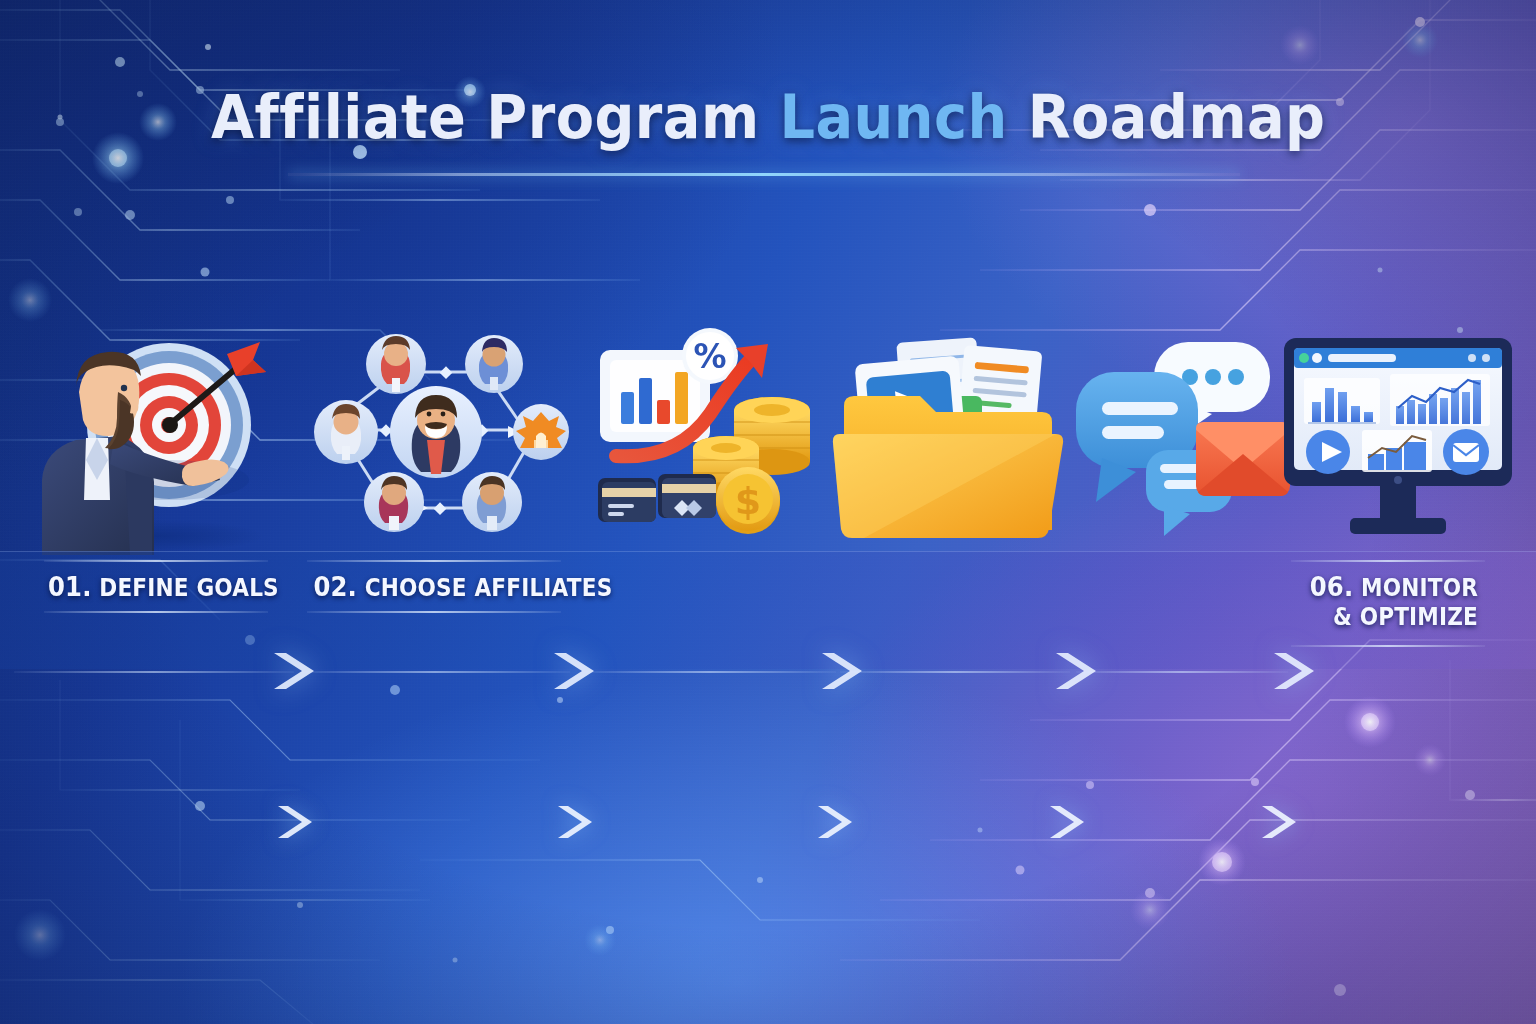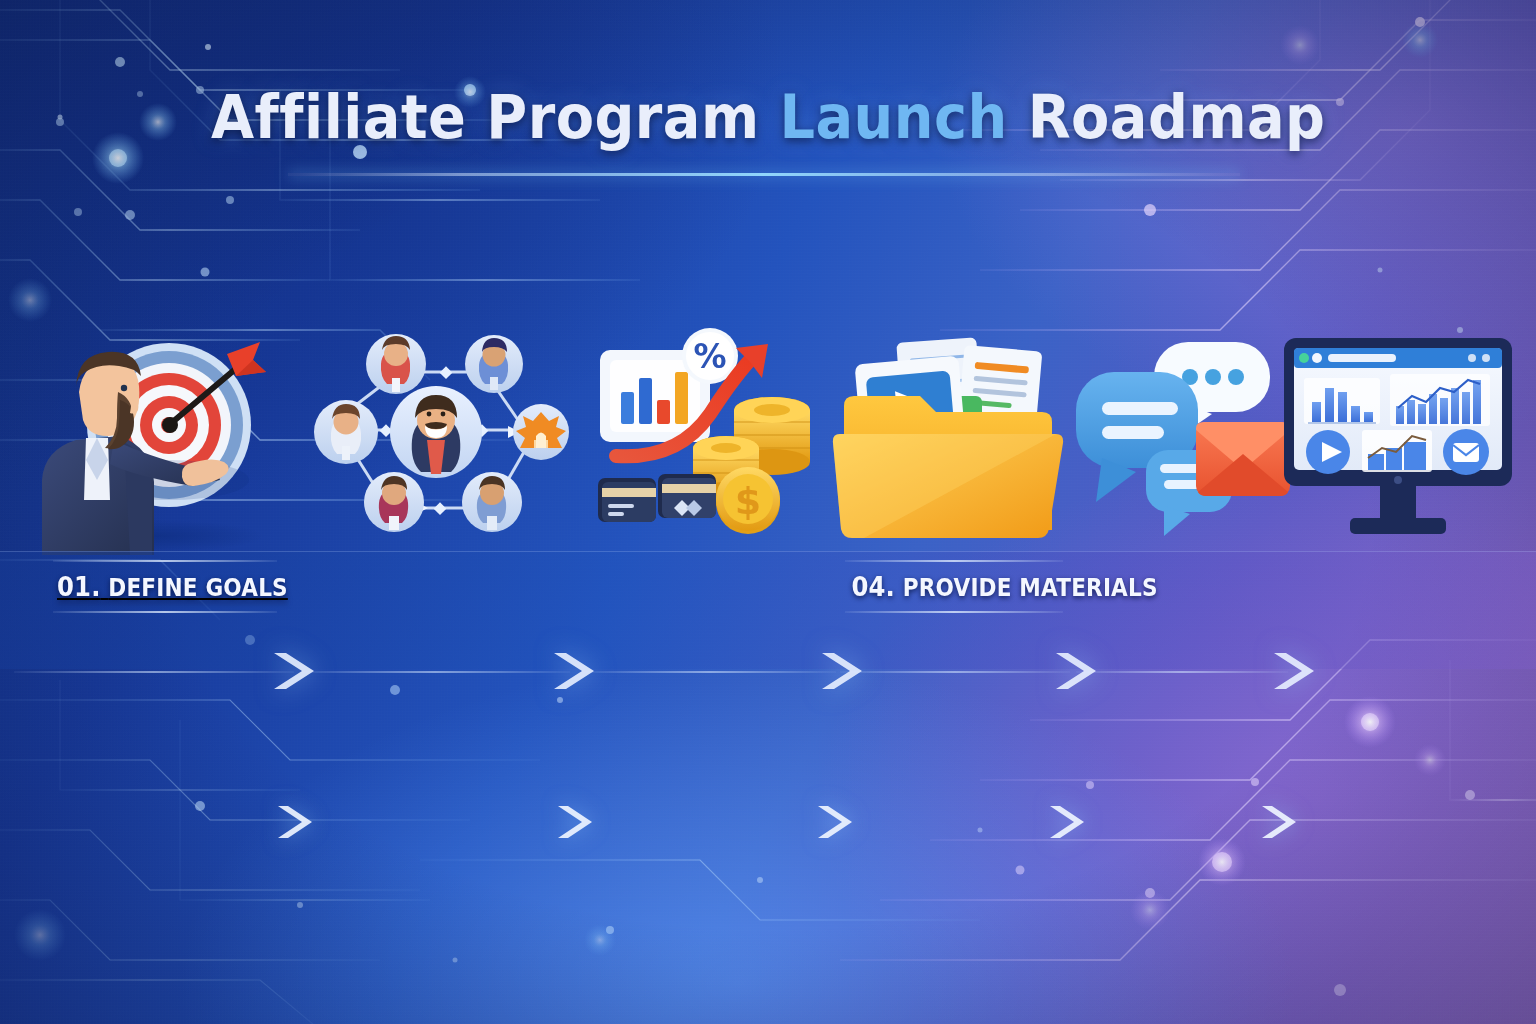--- a/index.html
+++ b/index.html
@@ -626,41 +626,49 @@
     <svg class="chev" style="left:1044px;" viewBox="0 0 44 40">
       <path d="M6 4 L30 20 L6 36 L16 36 L40 20 L16 4 Z" fill="#eef4ff" opacity=".92"></path>
     </svg>
     <svg class="chev" style="left:1256px;" viewBox="0 0 44 40">
       <path d="M6 4 L30 20 L6 36 L16 36 L40 20 L16 4 Z" fill="#eef4ff" opacity=".92"></path>
     </svg>
   </div>
 
   <div class="label-band"></div>
 
-  <div class="step-label" style="left:45px;width:240px;text-decoration:underline;">
+  <div class="step-label" style="left:36px;width:240px;">
     <div class="rule" style="width:224px;"></div>
     <div class="step-text">
       <span class="step-num">01.</span>
       <span>DEFINE GOALS</span>
     </div>
     <div class="rule" style="width:224px;"></div>
   </div>
 
-
-
-  <div class="step-label" style="left:840px;width:228px;">
-    <div class="rule" style="width:218px;"></div>
+  <div class="step-label" style="left:300px;width:268px;">
+    <div class="rule" style="width:254px;"></div>
     <div class="step-text">
-      <span class="step-num">04.</span>
-      <span>PROVIDE MATERIALS</span>
-    </div>
-    <div class="rule" style="width:218px;"></div>
+      <span class="step-num">02.</span>
+      <span>CHOOSE AFFILIATES</span>
+    </div>
+    <div class="rule" style="width:254px;"></div>
   </div>
 
 
+
+
+  <div class="step-label" style="left:1288px;width:200px;">
+    <div class="rule" style="width:194px;"></div>
+    <div class="step-text two-line" style="text-align:right;">
+      <span class="step-num">06.</span>
+      <span>MONITOR &amp; OPTIMIZE</span>
+    </div>
+    <div class="rule" style="width:194px;margin-top:6px;"></div>
+  </div>
 
   <div class="arrow-track">
     <div class="track-line" style="left:14px;width:280px;"></div>
     <div class="track-line" style="left:300px;width:270px;"></div>
     <div class="track-line" style="left:584px;width:252px;"></div>
     <div class="track-line" style="left:840px;width:230px;"></div>
     <div class="track-line" style="left:1076px;width:212px;"></div>
 
     <svg class="big-chev" style="left:268px;" viewBox="0 0 50 44">
       <path d="M6 4 L34 22 L6 40 L18 40 L46 22 L18 4 Z" fill="#e8f0ff" opacity=".9"></path>

